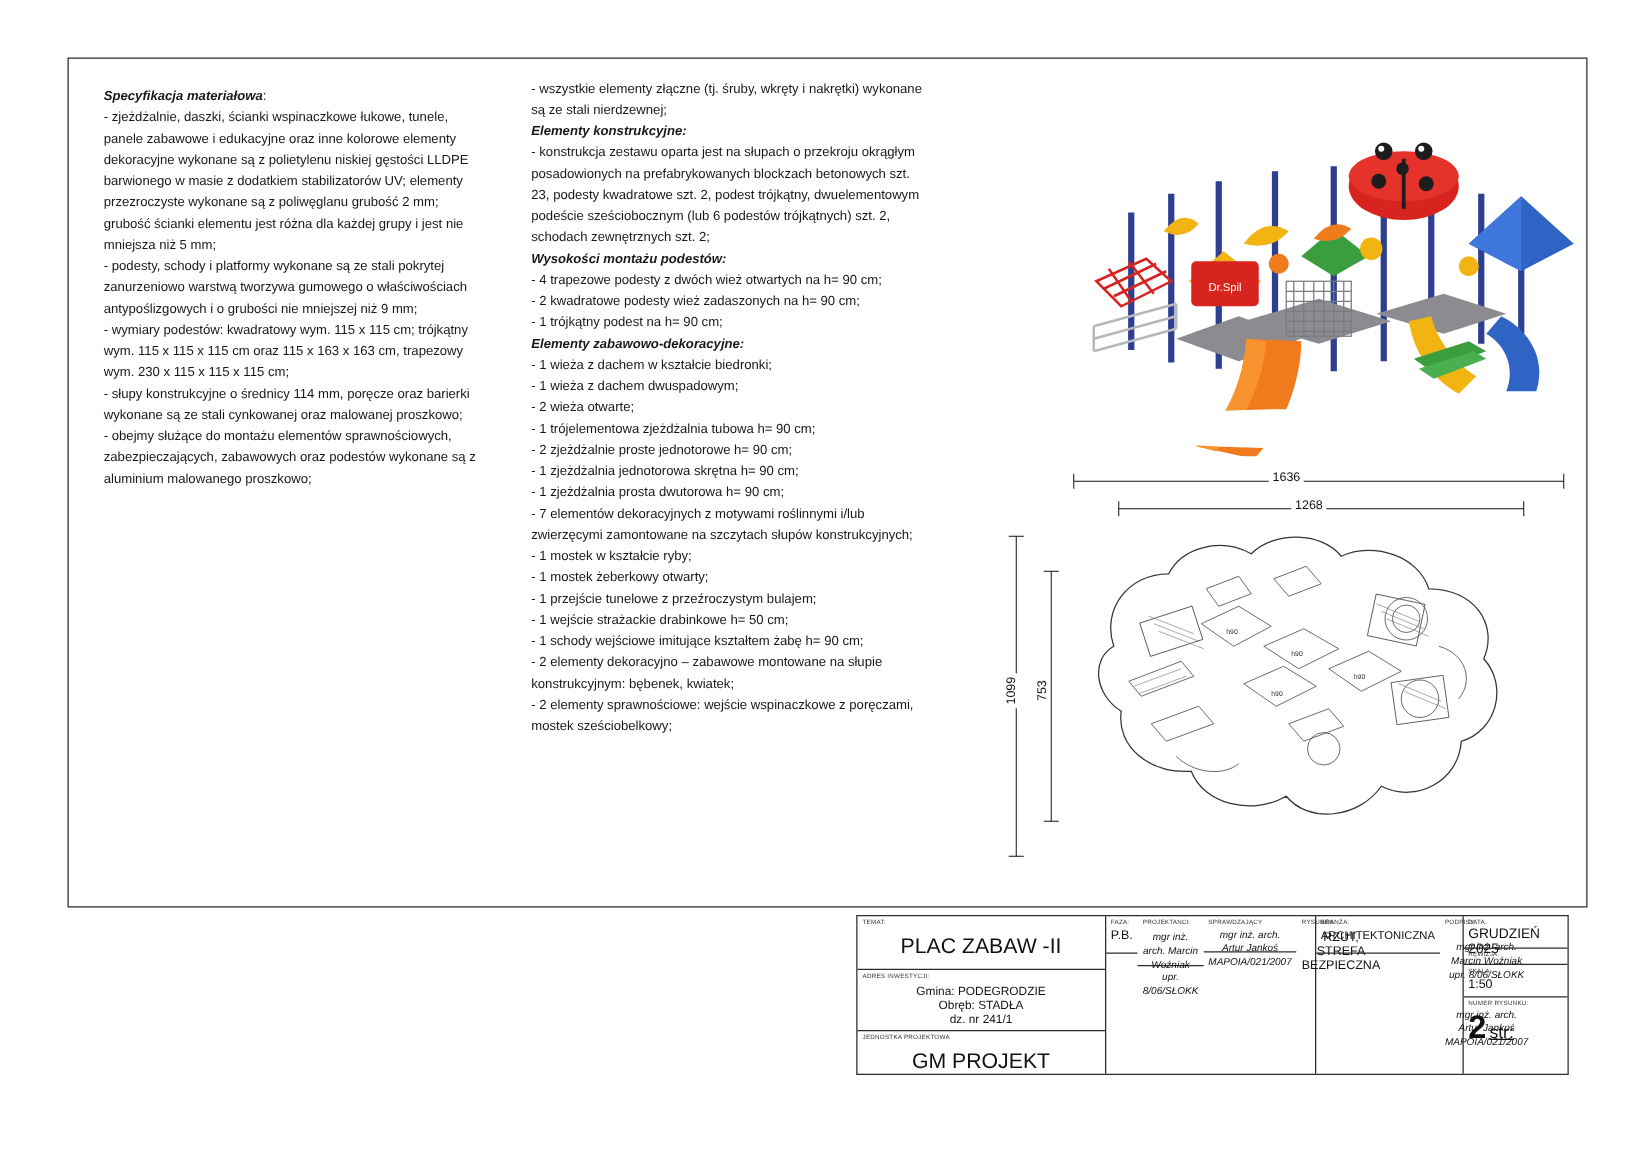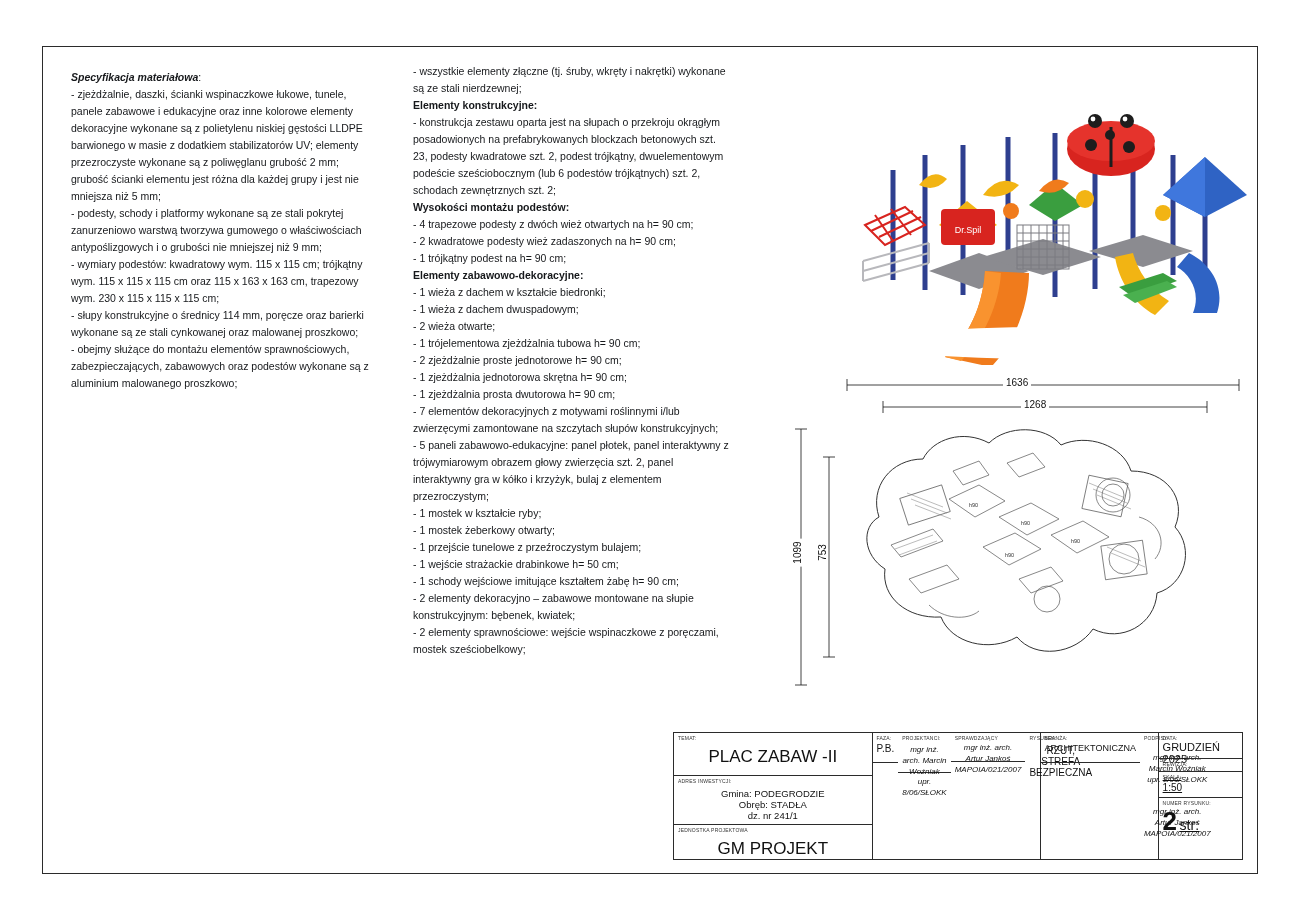--- a/index.html
+++ b/index.html
@@ -9,39 +9,40 @@
   }
   body {
     width: 1300px;
     height: 919px;
     font-family: "Liberation Sans", sans-serif;
     color: #111;
     overflow: hidden;
   }
   .sheet {
     position: absolute;
-    left: 42px;
+    left: 54px;
     top: 46px;
     width: 1216px;
-    height: 828px;
+    height: 680px;
     border: 1px solid #2b2b2b;
     box-sizing: border-box;
     background: #fff;
   }
   
   .col {
     position: absolute;
     font-size: 10.5px;
     line-height: 1.62;
     color: #16181b;
   }
   .col p { margin: 0 0 0 0; }
   .col-left { left: 28px; top: 22px; width: 300px; }
   .col-mid  { left: 370px; top: 16px; width: 320px; }
   .heading {
+    font-style: italic;
     font-weight: bold;
     margin-top: 2px;
   }
   .heading-inline {
     font-style: italic;
     font-weight: bold;
   }
   
   .render {
     position: absolute;
@@ -123,21 +124,21 @@
     margin-top: 16px;
   }
   .tb-h1 { height: 44px; }
   .tb-h2 { height: 50px; }
   .tb-h3 { height: 34px; }
   .tb-r1 { height: 30px; }
   .tb-r2 { height: 40px; }
   .tb-r3 { height: 29px; }
   .tb-r4 { height: 29px; }
   .tb-s1 { height: 26px; }
-  .tb-s2 { height: 30px; text-decoration: underline; }
+  .tb-s2 { height: 30px; }
   .tb-s3 { height: 72px; }
 </style>
 </head>
 <body>
 
 <div class="sheet">
 
   <div class="col col-left">
     <p>
       <span class="heading-inline">Specyfikacja materiałowa</span><span>:</span>
@@ -159,21 +160,20 @@
     <p>- 1 trójkątny podest na h= 90 cm;</p>
     <p class="heading">Elementy zabawowo-dekoracyjne:</p>
     <p>- 1 wieża z dachem w kształcie biedronki;</p>
     <p>- 1 wieża z dachem dwuspadowym;</p>
     <p>- 2 wieża otwarte;</p>
     <p>- 1 trójelementowa zjeżdżalnia tubowa h= 90 cm;</p>
     <p>- 2 zjeżdżalnie proste jednotorowe h= 90 cm;</p>
     <p>- 1 zjeżdżalnia jednotorowa skrętna h= 90 cm;</p>
     <p>- 1 zjeżdżalnia prosta dwutorowa h= 90 cm;</p>
     <p>- 7 elementów dekoracyjnych z motywami roślinnymi i/lub zwierzęcymi zamontowane na szczytach słupów konstrukcyjnych;</p>
-    <p>- 5 paneli zabawowo-edukacyjne: panel płotek,  panel interaktywny z trójwymiarowym obrazem głowy zwierzęcia szt. 2,  panel interaktywny gra w kółko i krzyżyk, bulaj z elementem przezroczystym;</p>
     <p>- 1 mostek w kształcie ryby;</p>
     <p>- 1 mostek żeberkowy otwarty;</p>
     <p>- 1 przejście tunelowe z przeźroczystym bulajem;</p>
     <p>- 1 wejście strażackie drabinkowe h= 50 cm;</p>
     <p>- 1 schody wejściowe imitujące kształtem żabę h= 90 cm;</p>
     <p>- 2 elementy dekoracyjno – zabawowe montowane na słupie konstrukcyjnym: bębenek, kwiatek;</p>
     <p>- 2 elementy sprawnościowe: wejście wspinaczkowe z poręczami, mostek sześciobelkowy;</p>
   </div>
 
   <div class="render">

